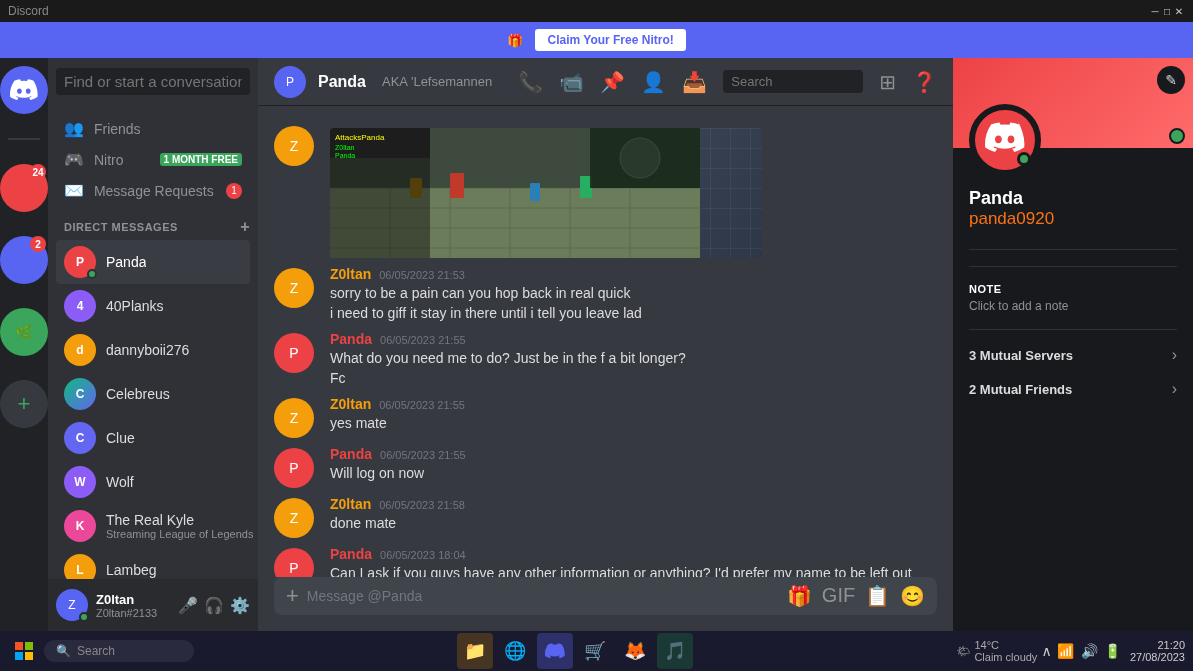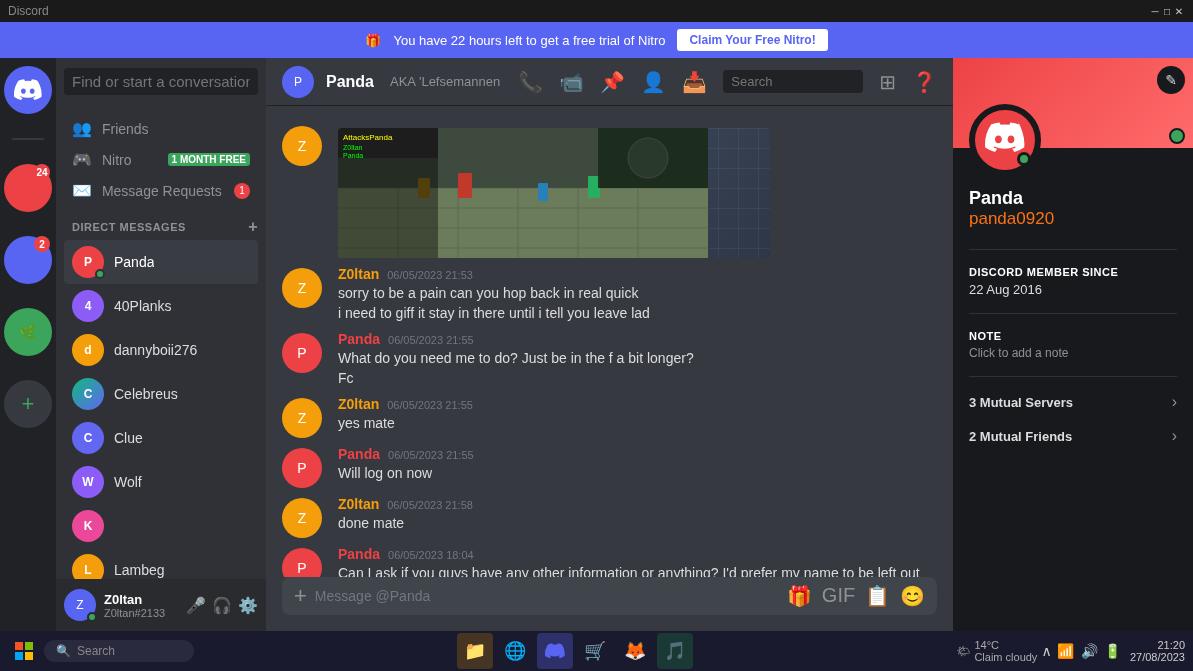--- a/index.html
+++ b/index.html
@@ -43,21 +43,21 @@
 
     
     .main-container {
       display: flex;
       flex: 1;
       overflow: hidden;
     }
 
     
     .server-bar {
-      width: 56px;
+      width: 48px;
       background: #202225;
       display: flex;
       flex-direction: column;
       align-items: center;
       padding: 8px 0;
       gap: 24px;
       overflow-y: auto;
       flex-shrink: 0;
     }
     .server-icon {
@@ -564,21 +564,20 @@
 <div class="title-bar">
   <span style="font-size:12px; color:#888;">Discord</span>
   <span style="flex:1"></span>
   <span class="title-bar-btn">─</span>
   <span class="title-bar-btn">□</span>
   <span class="title-bar-btn">✕</span>
 </div>
 
 <div class="nitro-banner">
   <span>🎁</span>
-  <span>You have 22 hours left to get a free trial of Nitro</span>
   <button class="nitro-banner-btn">Claim Your Free Nitro!</button>
 </div>
 
 <div class="main-container">
 
   <div class="server-bar">
     <div class="server-icon">
       <div class="server-icon-img discord-home">
         <svg width="28" height="22" viewBox="0 0 28 22" fill="white">
           <path d="M23.7 1.8A23 23 0 0017.9.3a.1.1 0 00-.1.1c-.3.5-.6 1.1-.8 1.6a21.3 21.3 0 00-6 0C10.8 1.4 10.5.9 10.2.4a.1.1 0 00-.1-.1A23 23 0 004.3 1.8.1.1 0 004.2 1.9C.6 7.3-.4 12.6.1 17.8a.1.1 0 00.1.1 23.2 23.2 0 006.7 3.2.1.1 0 00.1 0c.5-.7 1-1.4 1.4-2.2a.1.1 0 000-.2 15.3 15.3 0 01-2.2-1 .1.1 0 010-.2l.4-.3a.1.1 0 01.1 0c4.6 2 9.6 2 14.1 0a.1.1 0 01.1 0l.5.3a.1.1 0 010 .2 14.4 14.4 0 01-2.2 1 .1.1 0 000 .2c.4.8.9 1.5 1.4 2.2a.1.1 0 00.1 0 23.1 23.1 0 006.7-3.2.1.1 0 00.1-.1c.6-6.2-1-11.4-4.1-16.1a.1.1 0 00-.1-.1zM9.4 14.8c-1.3 0-2.4-1.2-2.4-2.6s1-2.6 2.4-2.6 2.4 1.2 2.4 2.6-1 2.6-2.4 2.6zm8.8 0c-1.3 0-2.4-1.2-2.4-2.6s1-2.6 2.4-2.6 2.4 1.2 2.4 2.6-1 2.6-2.4 2.6z"></path>
@@ -660,20 +659,24 @@
         <span class="dm-name">Clue</span>
       </div>
 
       <div class="dm-item">
         <div class="dm-avatar" style="background:#8b5cf6;">W</div>
         <span class="dm-name">Wolf</span>
       </div>
 
       <div class="dm-item">
         <div class="dm-avatar" style="background:#ec4899;">K</div>
+        <div>
+          <div class="dm-name">The Real Kyle</div>
+          <div class="dm-sub-text">Streaming League of Legends</div>
+        </div>
       </div>
 
       <div class="dm-item">
         <div class="dm-avatar" style="background:#f59e0b;">L</div>
         <span class="dm-name">Lambeg</span>
       </div>
 
     </div>
 
     <div class="user-panel">
@@ -852,24 +855,20 @@
       <div style="position:absolute;top:70px;right:8px;width:16px;height:16px;background:#3ba55c;border-radius:50%;border:2px solid #18191c;"></div>
     </div>
 
     <div class="profile-info">
       <div class="profile-name">Panda</div>
       <div class="profile-tag">panda0920</div>
     </div>
 
     <div class="profile-divider"></div>
 
-    <div class="profile-section">
-      <div class="profile-section-title">DISCORD MEMBER SINCE</div>
-      <div class="profile-section-value">22 Aug 2016</div>
-    </div>
 
     <div class="profile-divider"></div>
 
     <div class="profile-section">
       <div class="profile-section-title">NOTE</div>
       <div class="profile-note">Click to add a note</div>
     </div>
 
     <div class="profile-divider"></div>
 

